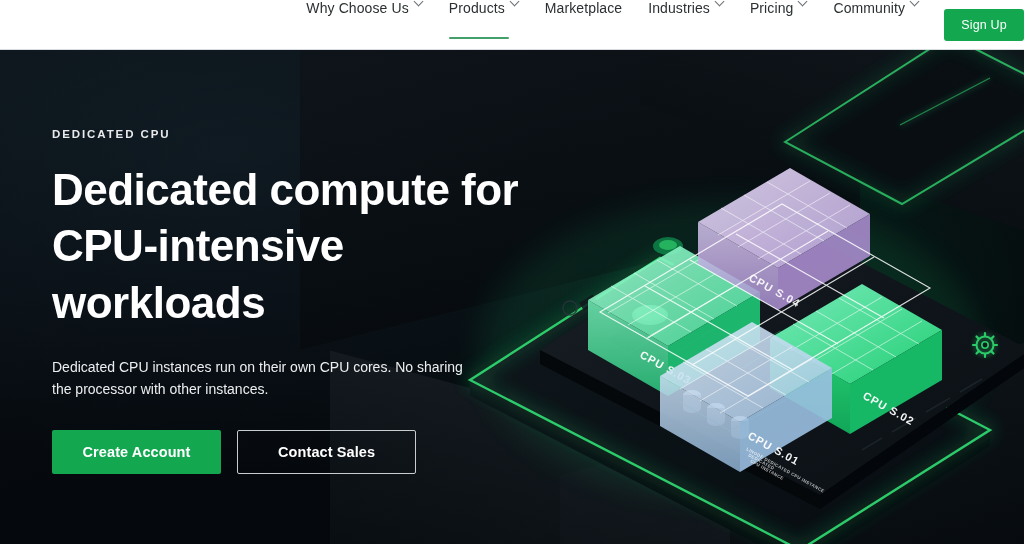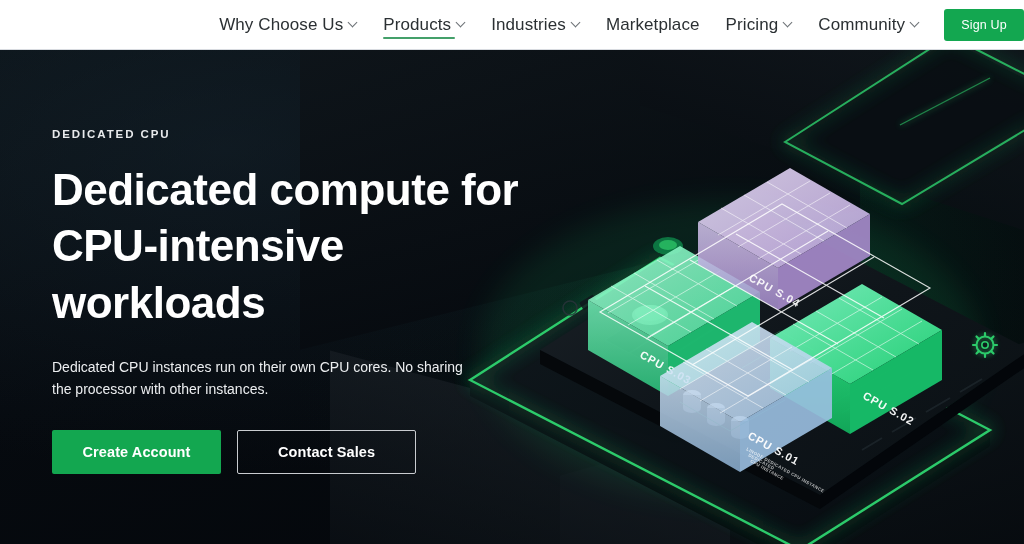--- a/index.html
+++ b/index.html
@@ -14,23 +14,23 @@
   .navbar{
     position:absolute; top:0; left:0; width:1024px; height:50px;
     background:#ffffff;
     border-bottom:1px solid #d8dbe0;
     display:flex; align-items:center; justify-content:flex-end;
     z-index:50;
   }
   .nav-items{ display:flex; align-items:center; gap:0px; height:100%; }
   .nav-item{
     position:relative; height:100%;
-    display:flex; align-items:center; gap:6px;
+    display:flex; gap:6px;
     padding:0 13px;
-    font-size:17px; font-weight:400; color:#2b3033;
+    font-size:14px; font-weight:400; color:#2b3033;
     letter-spacing:.1px; cursor:pointer; white-space:nowrap;
   }
   .nav-item .chev{
     display:inline-block; width:8px; height:8px;
     position:relative; top:-2px; flex:none;
   }
   .nav-item .chev::before{
     content:""; position:absolute; left:0; top:0;
     width:6px; height:6px;
     border-right:1.4px solid #6d7276;
@@ -146,26 +146,26 @@
       <span>Why Choose Us</span>
       <span class="chev"></span>
     </div>
 
     <div class="nav-item active">
       <span>Products</span>
       <span class="chev"></span>
     </div>
 
     <div class="nav-item">
+      <span>Marketplace</span>
+    </div>
+
+    <div class="nav-item">
       <span>Industries</span>
       <span class="chev"></span>
-    </div>
-
-    <div class="nav-item">
-      <span>Marketplace</span>
     </div>
 
     <div class="nav-item">
       <span>Pricing</span>
       <span class="chev"></span>
     </div>
 
     <div class="nav-item">
       <span>Community</span>
       <span class="chev"></span>

